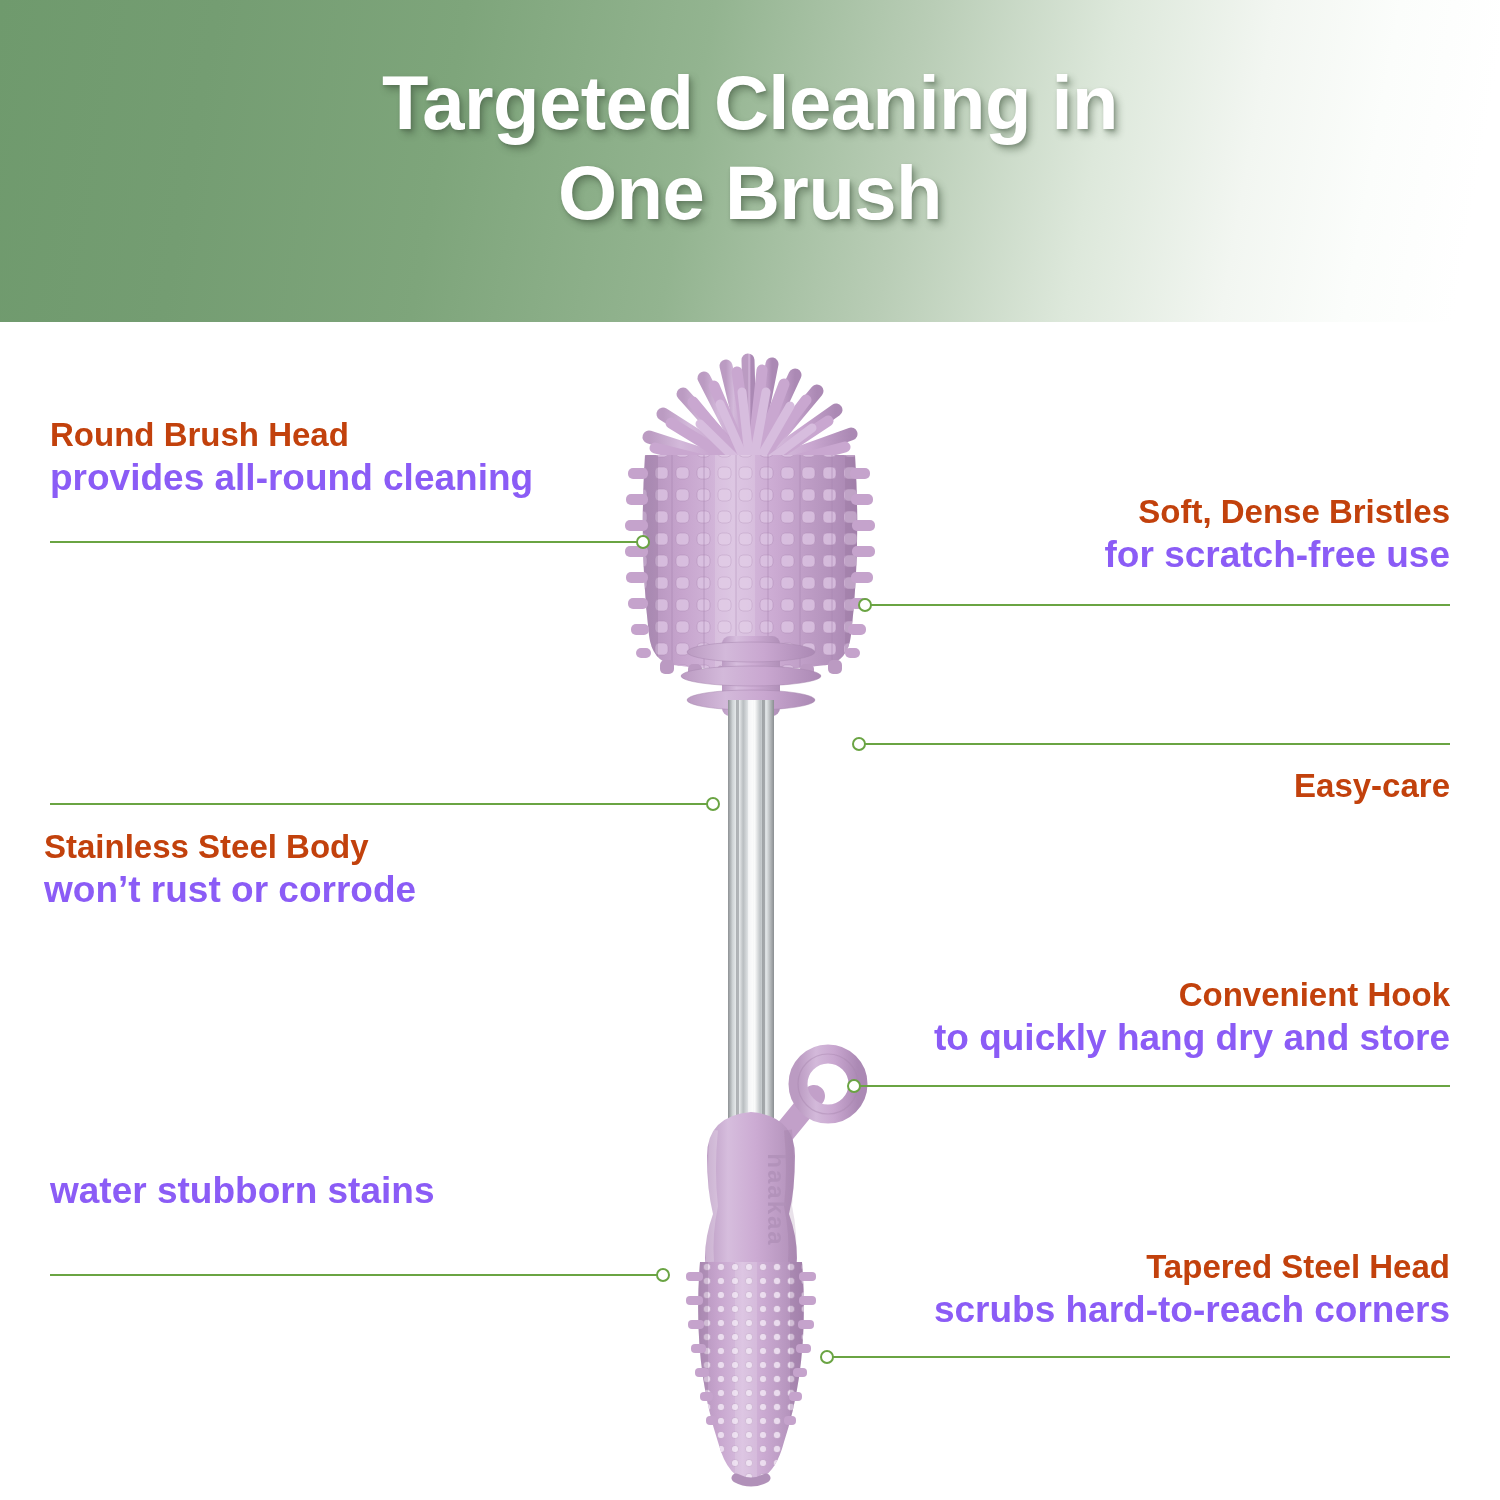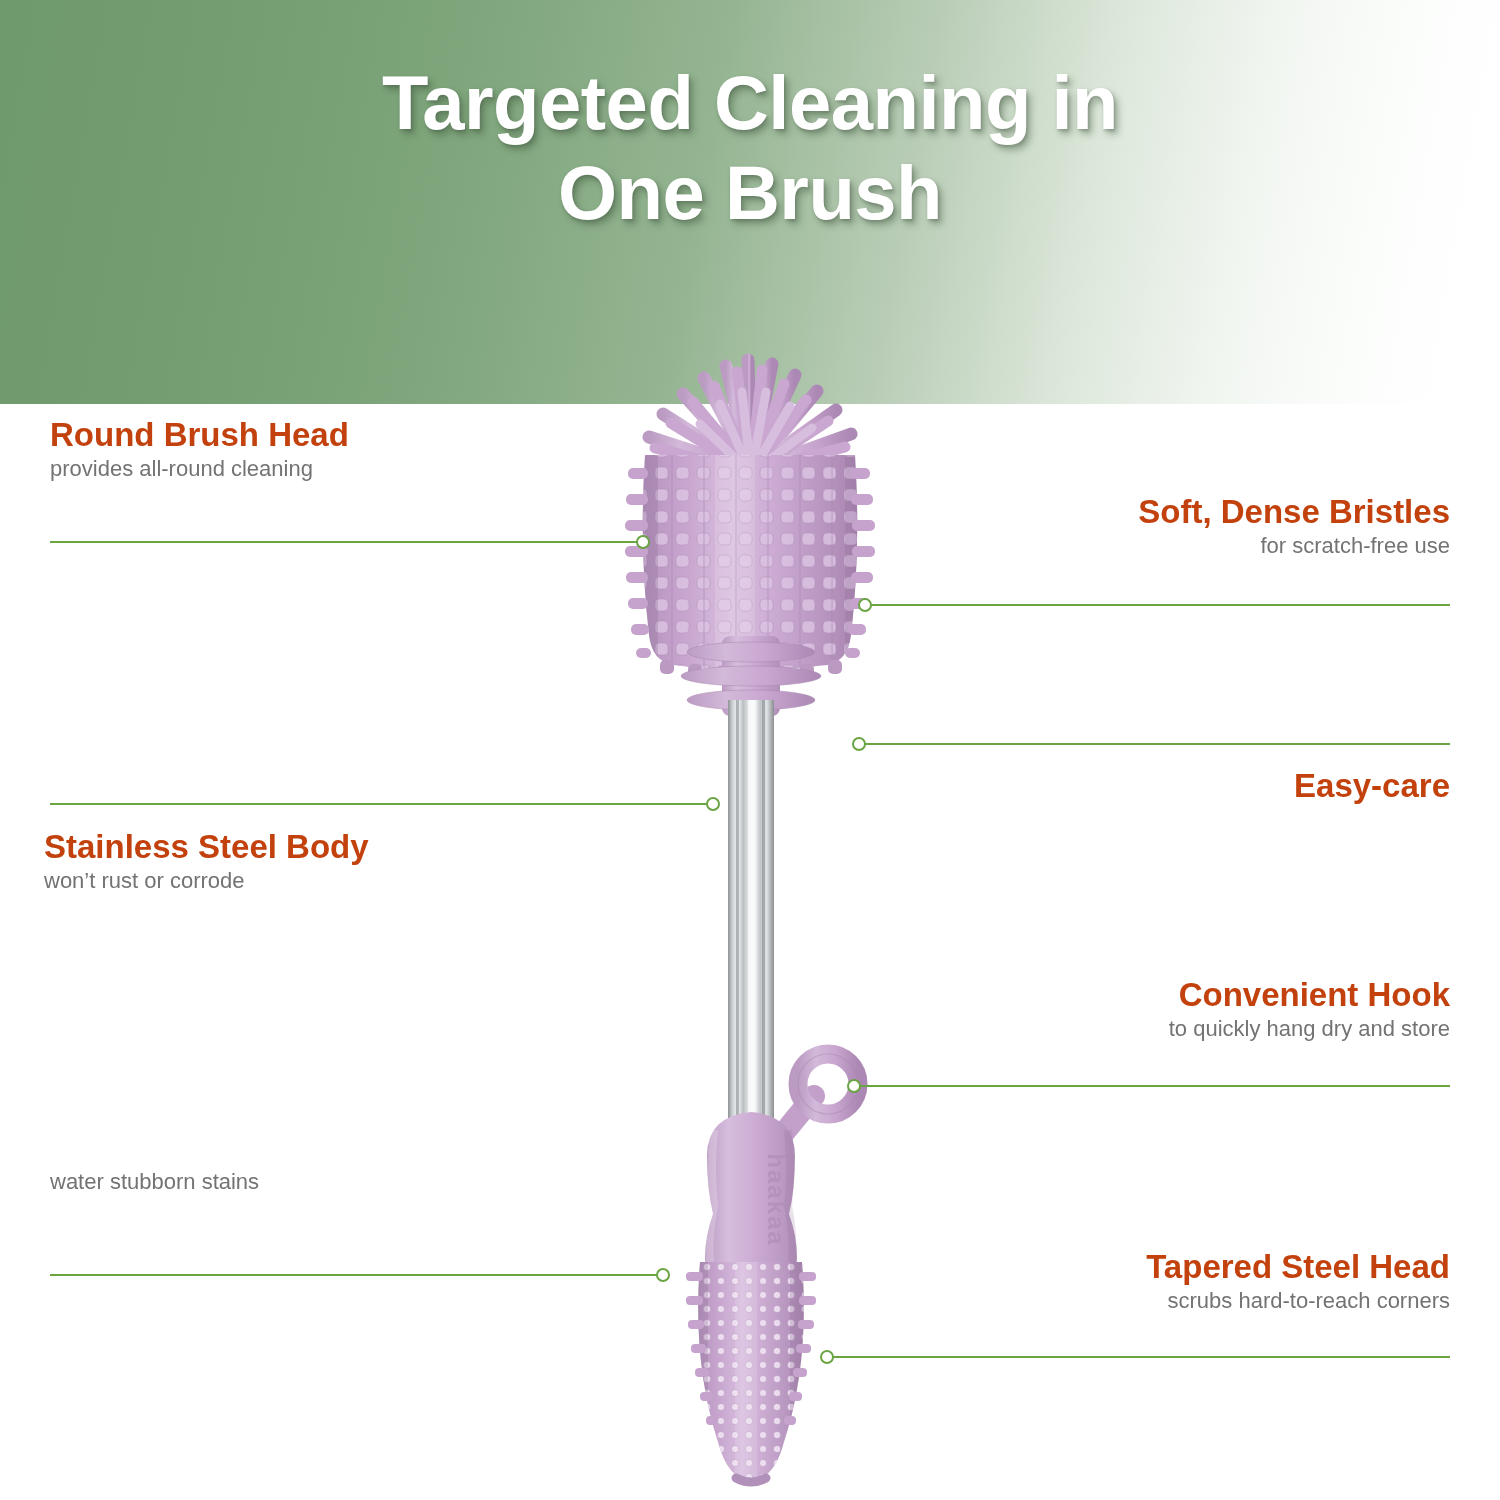--- a/index.html
+++ b/index.html
@@ -17,21 +17,21 @@
     width: 1500px;
     height: 1500px;
     background: #ffffff;
   }
 
   
   #header-banner {
     position: absolute;
     left: 0; top: 0;
     width: 1500px;
-    height: 404px;
+    height: 322px;
     background: linear-gradient(100deg,
         #6f9a6d 0%,
         #749d72 14%,
         #7ea57b 30%,
         #93b490 46%,
         #b9cdb6 60%,
         #dde8db 72%,
         #f2f6f1 82%,
         #fbfdfb 90%,
         #ffffff 97%);
@@ -57,23 +57,23 @@
   .callout { position: absolute; }
 
   .callout .title {
     font-size: 33px;
     font-weight: bold;
     color: #c2410c;
     line-height: 1.22;
     white-space: nowrap;
   }
   .callout .subtitle {
-    font-size: 22px;
-    font-weight: normal;
-    color: #737373;
+    font-size: 37px;
+    font-weight: bold;
+    color: #8b5cf6;
     line-height: 1.24;
     white-space: pre-line;
   }
 
   .callout.left  .title,
   .callout.left  .subtitle { text-align: left; }
   .callout.right .title,
   .callout.right .subtitle { text-align: right; }
 
   

